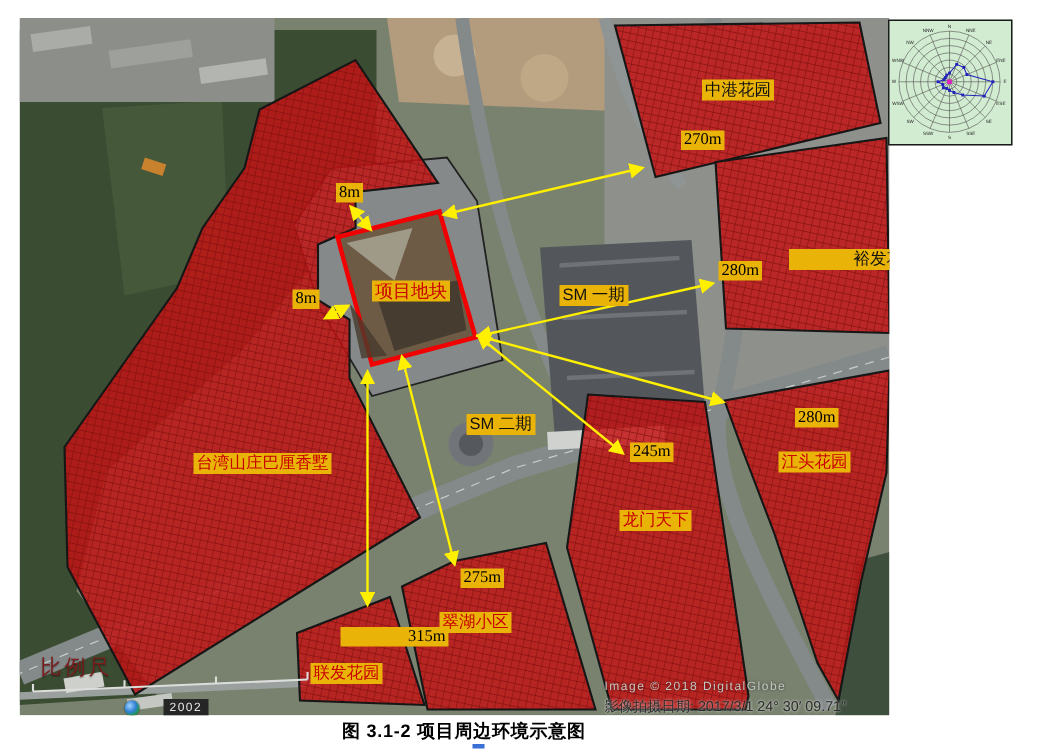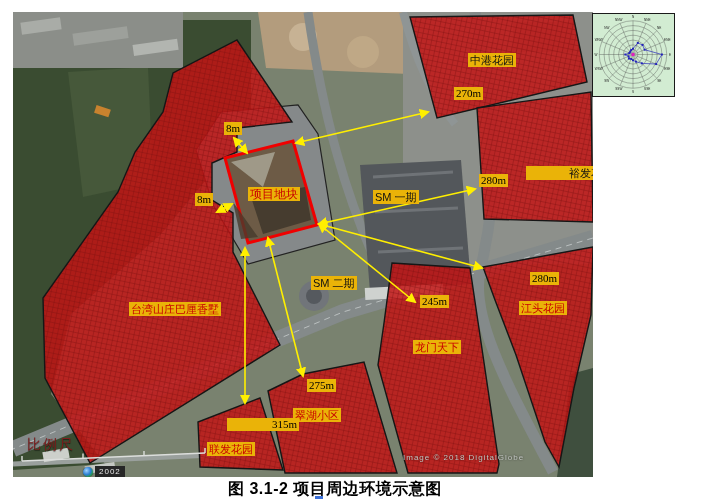--- a/index.html
+++ b/index.html
@@ -8,32 +8,32 @@
   #map{position:absolute;left:13px;top:12px;width:580px;height:465px;overflow:hidden;}
   #map svg{position:absolute;left:0;top:0;}
   .lbl{position:absolute;background:#eab308;padding:0 2px;line-height:14px;font-size:11px;
        white-space:nowrap;z-index:30;}
   .cn{font-size:11px;}
   .t-red{color:#c80000;}
   .t-blk{color:#111;}
   .dist{font-family:"Liberation Serif",serif;font-weight:normal;font-size:11px;color:#000;line-height:13px;}
   .scale-label{position:absolute;left:14px;top:424px;color:#7f1d1d;font-size:14px;z-index:25;
                text-shadow:0 1px 1px rgba(0,0,0,.55);letter-spacing:2px;}
-  .badge{position:absolute;left:70px;top:454px;display:flex;align-items:center;gap:2px;z-index:25;}
+  .badge{position:absolute;left:70px;top:454px;display:flex;align-items:center;gap:16px;z-index:25;}
   .globe-ico{width:10px;height:10px;border-radius:50%;
              background:radial-gradient(circle at 35% 35%,#9fd4ff 0%,#2f7fd4 45%,#1c9a44 75%,#0c5e2a 100%);
              box-shadow:0 0 1px #000;}
   .badge-box{background:#262626;color:#e8e8e8;font-size:8px;padding:1px 4px;letter-spacing:1px;}
   .wm1{position:absolute;left:390px;top:441px;font-size:8px;color:#c3c6c2;z-index:26;
        text-shadow:0 0 2px rgba(0,0,0,.6);letter-spacing:1px;}
   .wm2{position:absolute;left:403px;top:465px;font-size:9.5px;color:#2b2b2b;z-index:40;
        text-shadow:0 0 2px rgba(255,255,255,.9);white-space:nowrap;}
   #windrose{position:absolute;left:592px;top:13px;width:83px;height:84px;background:#d2ecd2;
             border:1.5px solid #1a1a1a;box-sizing:border-box;z-index:40;}
-  .caption{position:absolute;left:228px;top:479px;font-size:16px;font-weight:bold;color:#000;
+  .caption{position:absolute;left:228px;top:479px;font-size:12px;font-weight:bold;color:#000;
            letter-spacing:.5px;white-space:nowrap;z-index:40;}
   .caption-mark{position:absolute;left:315px;top:496px;width:8px;height:3px;background:#3a6fd8;z-index:40;}
 </style>
 </head>
 <body>
 
 <div id="page">
 
   <div id="map">
     <svg width="580" height="465" viewBox="0 0 580 465">
@@ -140,20 +140,21 @@
     <div class="lbl cn t-blk" style="left:271px;top:264px;margin-left:27px;">SM 二期</div>
 
     <div class="scale-label">比例尺</div>
     <div class="badge">
       <span class="globe-ico"></span>
       <span class="badge-box">2002</span>
     </div>
     <div class="wm1">Image © 2018 DigitalGlobe</div>
   </div>
 
+  <div class="wm2">影像拍摄日期: 2017/3/1    24° 30′ 09.71″</div>
 
   <div id="windrose">
     <svg id="wr-svg" width="80" height="81" viewBox="0 0 83 84">
         <circle cx="41.5" cy="42" r="5" fill="none" stroke="#4a4a4a" stroke-width="0.4"></circle>
         <circle cx="41.5" cy="42" r="10" fill="none" stroke="#4a4a4a" stroke-width="0.4"></circle>
         <circle cx="41.5" cy="42" r="15" fill="none" stroke="#4a4a4a" stroke-width="0.4"></circle>
         <circle cx="41.5" cy="42" r="20" fill="none" stroke="#4a4a4a" stroke-width="0.4"></circle>
         <circle cx="41.5" cy="42" r="25" fill="none" stroke="#4a4a4a" stroke-width="0.4"></circle>
         <circle cx="41.5" cy="42" r="30" fill="none" stroke="#4a4a4a" stroke-width="0.4"></circle>
         <circle cx="41.5" cy="42" r="35" fill="none" stroke="#4a4a4a" stroke-width="0.4"></circle>

